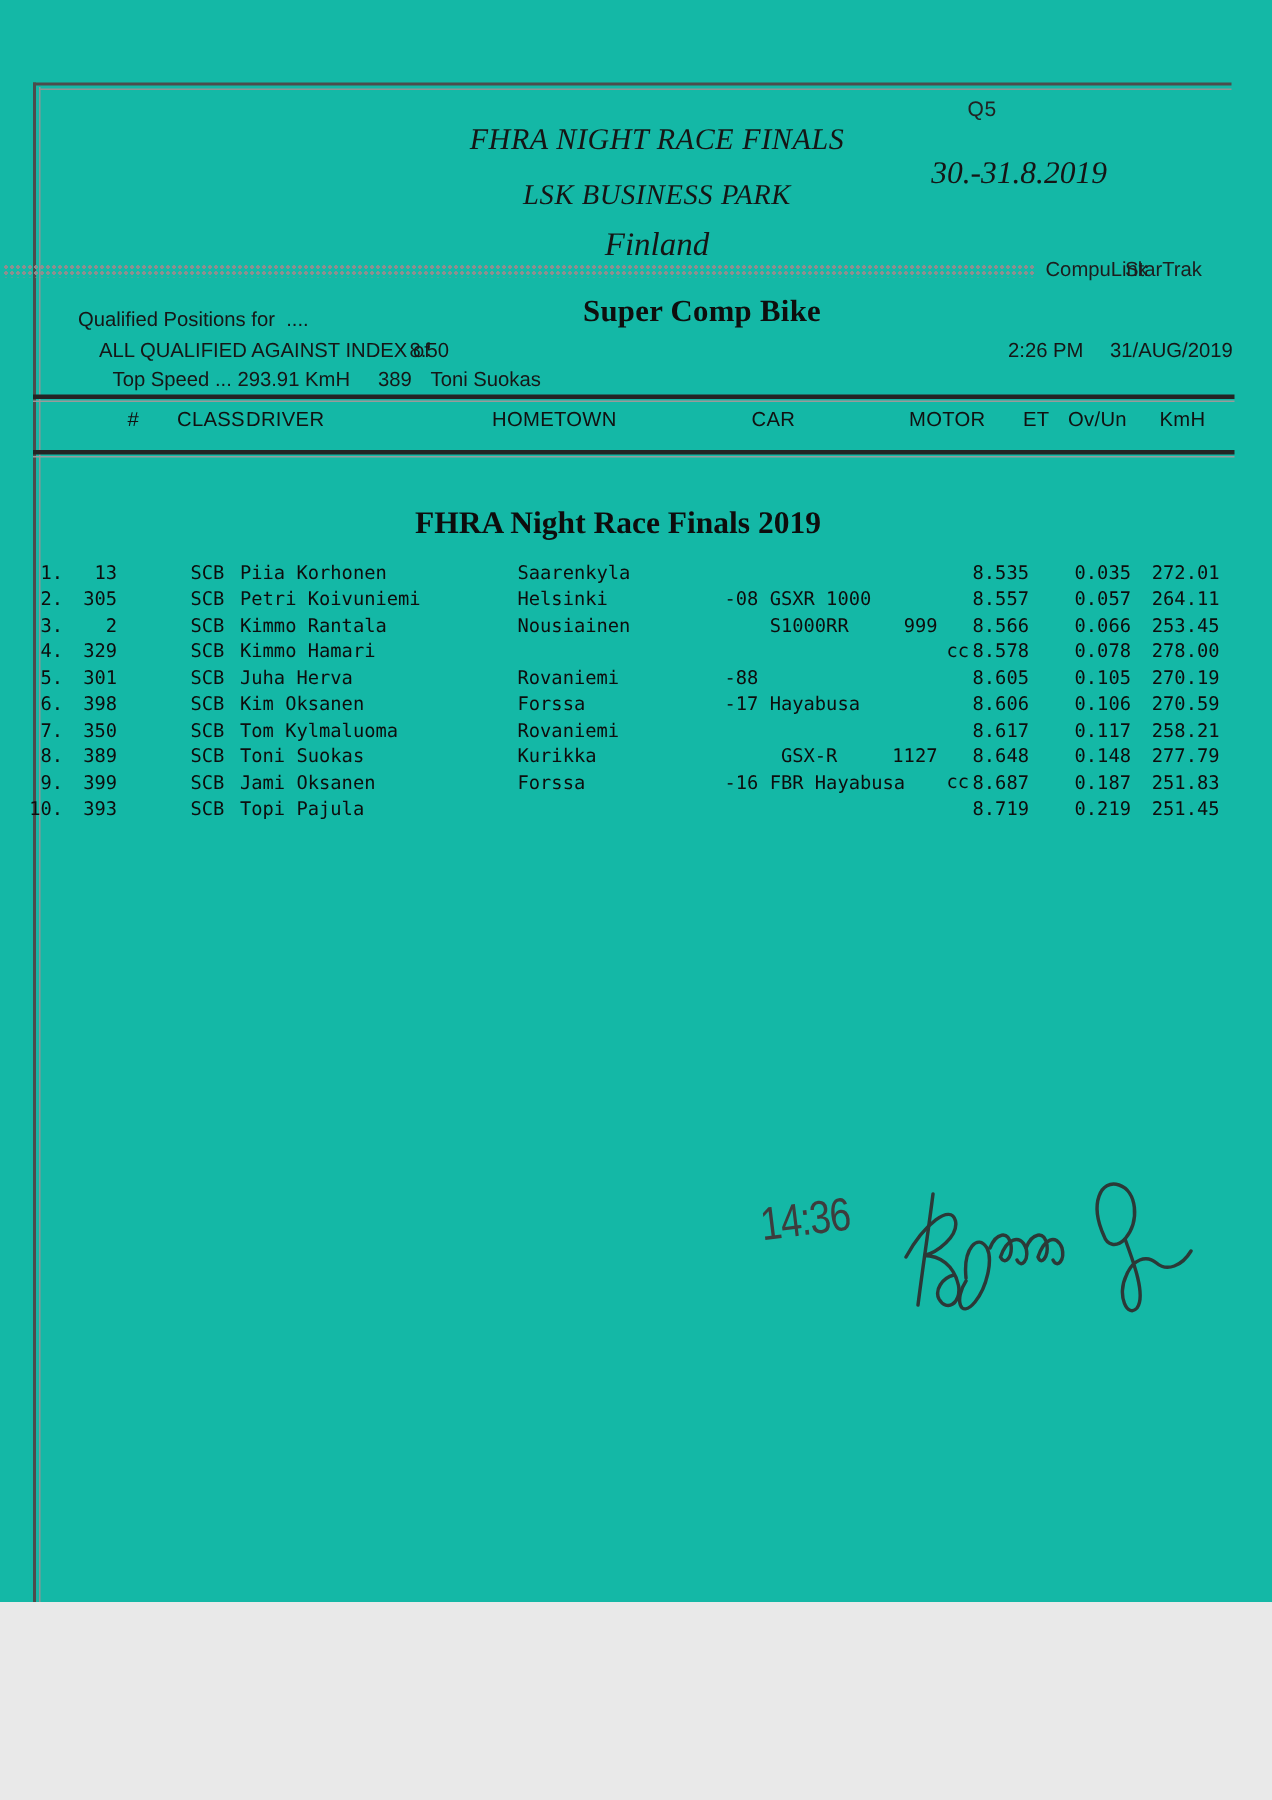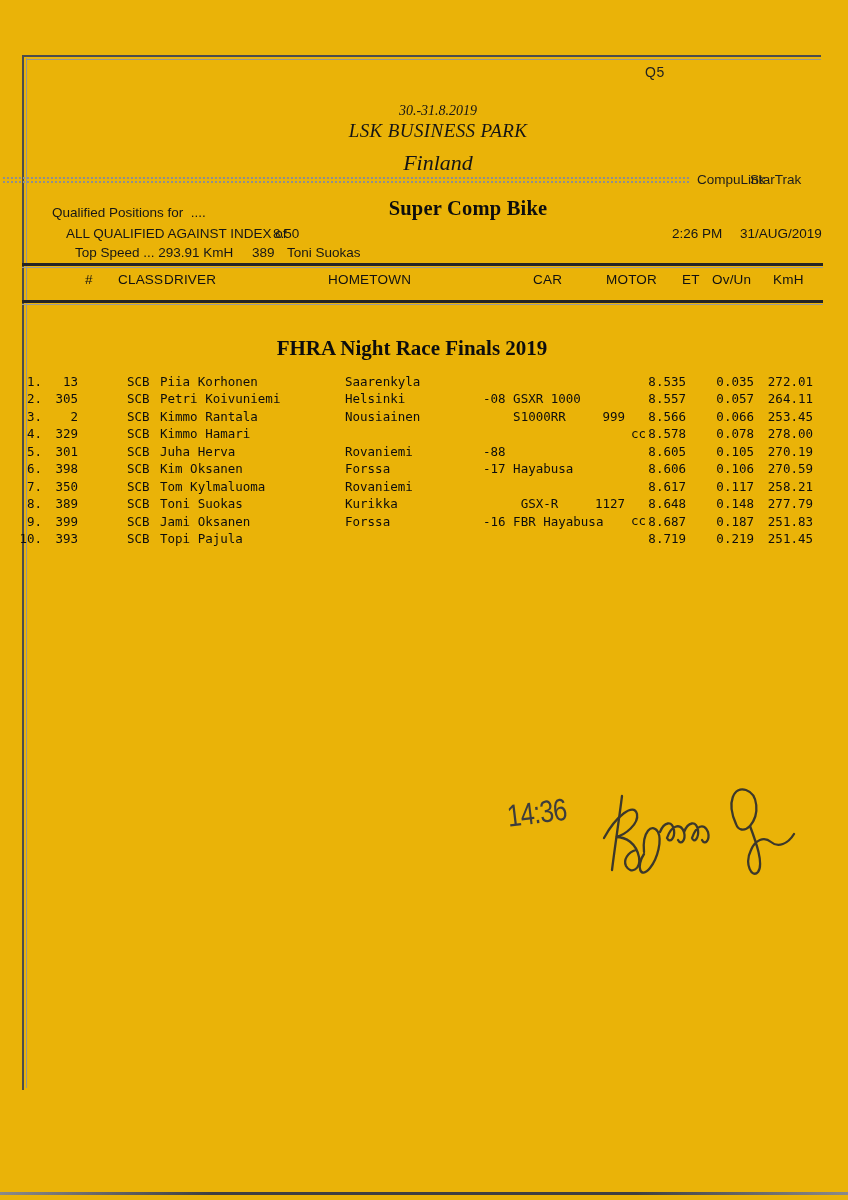--- a/index.html
+++ b/index.html
@@ -1,34 +1,34 @@
 <!DOCTYPE html>
 <html><head>
 <meta charset="utf-8">
 <style>
   html,body{margin:0;padding:0;background:#e9e9e9;}
   #sheet{
-    position:relative;width:848px;height:1200px;background:#eab308;
+    position:relative;width:848px;height:1068px;background:#14b8a6;
     font-family:"Liberation Sans",sans-serif;color:#1c1c1c;overflow:hidden;
   }
   .abs{position:absolute;}
   
   .frame-top-1{left:22px;top:55px;width:799px;height:2px;background:#4c4c4c;}
   .frame-top-2{left:26px;top:59px;width:795px;height:1px;background:#949494;}
   .frame-left-1{left:22px;top:55px;width:2px;height:1035px;background:#4c4c4c;}
   .frame-left-2{left:26px;top:58px;width:1px;height:1030px;background:#949494;}
   .page-bottom-edge{left:0;top:1192px;width:848px;height:2.5px;
     background:linear-gradient(to right,#8a8a8a,#3f3f3f 25%,#3f3f3f 75%,#8a8a8a);}
   
   .q-code{left:645px;top:64px;font-size:14px;letter-spacing:.5px;color:#222;}
   
   .ev{left:138px;width:600px;text-align:center;font-family:"Liberation Serif",serif;
       font-style:italic;color:#151515;}
   .ev-1{top:82px;font-size:20px;letter-spacing:.4px;}
-  .ev-2{top:103px;font-size:14px;}
+  .ev-2{top:103px;font-size:21px;text-align:right;}
   .ev-3{top:120px;font-size:19px;letter-spacing:.4px;}
   .ev-4{top:150px;font-size:22px;}
   
   .dot-band{left:2px;top:176px;width:688px;height:9px;
     background-image:radial-gradient(circle at 2px 2px,#8f8f8f 1.2px,rgba(0,0,0,0) 1.4px),
                      radial-gradient(circle at 0 0,#b5b5b5 1px,rgba(0,0,0,0) 1.2px);
     background-size:4px 4px,4px 4px;background-position:0 0,2px 2px;}
   .brand{top:172px;font-size:13.5px;color:#1d1d1d;}
   .brand-left{left:697px;}
   .brand-right{left:750px;}
@@ -46,21 +46,21 @@
   .ts-num{left:252px;top:245px;}
   .ts-name{left:287px;top:245px;}
   
   .rule-a1{left:22px;top:263px;width:801px;height:2.5px;background:#242424;}
   .rule-a2{left:22px;top:267px;width:801px;height:1px;background:#9a9a9a;}
   .rule-b1{left:22px;top:300px;width:801px;height:2.5px;background:#242424;}
   .rule-b2{left:22px;top:304px;width:801px;height:1px;background:#9a9a9a;}
   
   .colhead{top:272px;font-size:13.5px;color:#111;letter-spacing:.2px;}
   .ch-0{left:85px;}.ch-1{left:118px;}.ch-2{left:164px;}.ch-3{left:328px;}
-  .ch-4{left:501px;margin-left:32px;}.ch-5{left:606px;}.ch-6{left:682px;}.ch-7{left:712px;}.ch-8{left:773px;}
+  .ch-4{left:501px;}.ch-5{left:606px;}.ch-6{left:682px;}.ch-7{left:712px;}.ch-8{left:773px;}
   
   .table-title{left:412px;top:336px;transform:translateX(-50%);
     font-family:"Liberation Serif",serif;font-weight:bold;font-size:21px;
     color:#0d0d0d;white-space:nowrap;}
   
   .rows{left:0;top:373px;width:848px;
     font-family:"DejaVu Sans Mono","Liberation Mono",monospace;
     font-size:12.5px;color:#0d0d0d;}
   .row{position:relative;height:17.45px;line-height:17.45px;}
   .row span{position:absolute;top:0;white-space:pre;}
@@ -87,20 +87,21 @@
 <div id="sheet">
 
   <div class="abs frame-top-1"></div>
   <div class="abs frame-top-2"></div>
   <div class="abs frame-left-1"></div>
   <div class="abs frame-left-2"></div>
   <div class="abs page-bottom-edge"></div>
 
   <div class="abs q-code">Q5</div>
 
+  <div class="abs ev ev-1">FHRA NIGHT RACE FINALS</div>
   <div class="abs ev ev-2">30.-31.8.2019</div>
   <div class="abs ev ev-3">LSK BUSINESS PARK</div>
   <div class="abs ev ev-4">Finland</div>
 
   <div class="abs dot-band"></div>
   <div class="abs brand brand-left">CompuLink</div>
   <div class="abs brand brand-right">StarTrak</div>
 
   <div class="abs meta qualified-line">Qualified Positions for  ....</div>
   <div class="abs category">Super Comp Bike</div>

